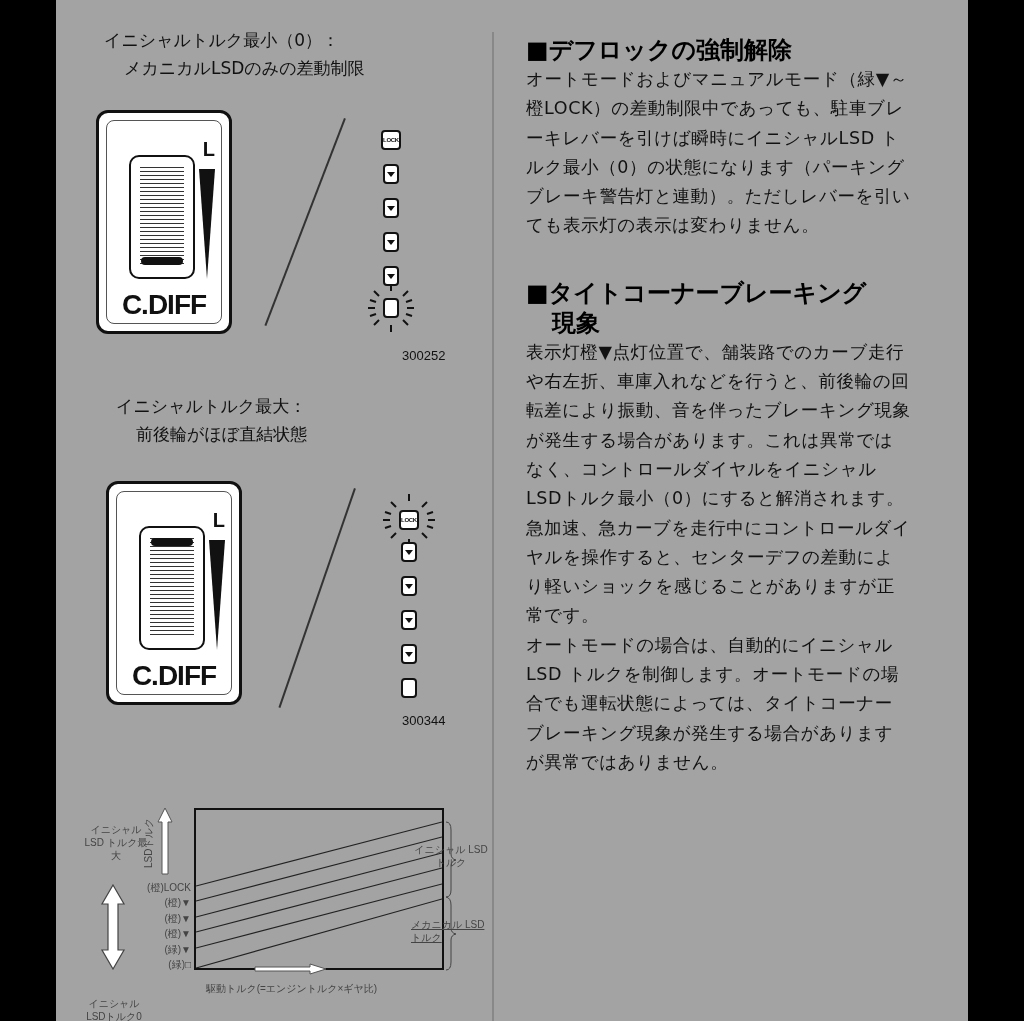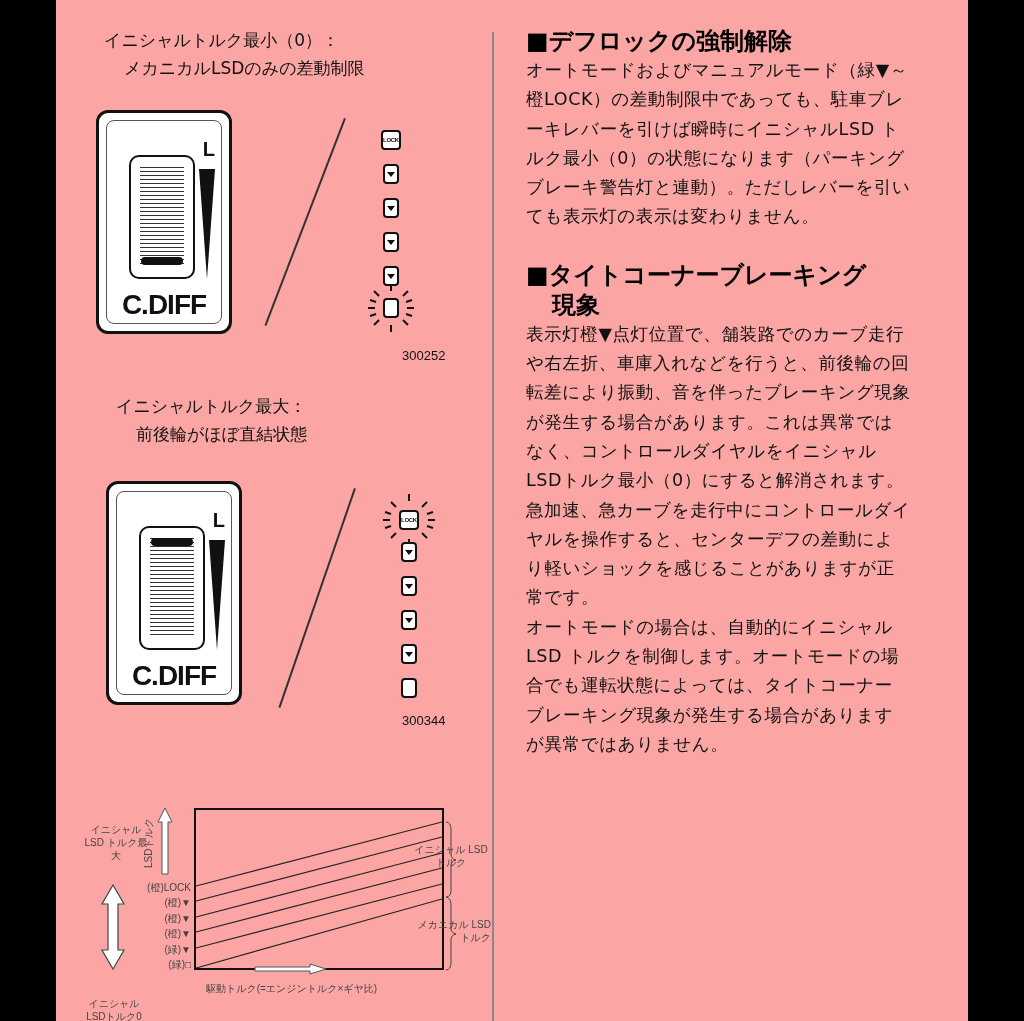--- a/index.html
+++ b/index.html
@@ -1,17 +1,17 @@
 <!DOCTYPE html>
 <html><head>
 <meta charset="utf-8">
 <style>
   html, body { margin:0; padding:0; background:#000; }
   body { width:1024px; height:1021px; position:relative; overflow:hidden; font-family:"DejaVu Sans", sans-serif; color:#111; }
-  .page { position:absolute; left:56px; top:0; width:912px; height:1021px; background:#fca5a5; }
+  .page { position:absolute; left:56px; top:0; width:912px; height:1021px; background:#a3a3a3; }
   .divider { position:absolute; left:436px; top:32px; width:2px; height:989px; background:#888; }
 
   .caption { position:absolute; font-size:17px; line-height:28px; color:#111; white-space:nowrap; }
   .caption .l2 { padding-left:20px; }
 
   .cdiff { position:absolute; width:136px; height:224px; border:3px solid #111; border-radius:12px; background:#fff; box-sizing:border-box; }
   .cdiff .inner { position:absolute; left:7px; top:7px; right:7px; bottom:7px; border:1px solid #555; border-radius:8px; }
   .cdiff .knob { position:absolute; left:30px; top:42px; width:66px; height:124px; border:2.5px solid #111; border-radius:10px; box-sizing:border-box; background:#fff; }
   .cdiff .ribs { position:absolute; left:9px; right:9px; top:10px; bottom:10px;
      background:repeating-linear-gradient(to bottom,#333 0 1px,#fff 1px 4px); }
@@ -28,21 +28,21 @@
   .ind .cell.lock { width:20px; height:20px; font-size:6px; font-weight:bold; font-family:"Liberation Sans",sans-serif; letter-spacing:-0.3px; }
   .ind .tri { width:0; height:0; border-left:4px solid transparent; border-right:4px solid transparent; border-top:5px solid #111; }
   .glow { position:absolute; width:60px; height:60px; left:50%; top:50%; transform:translate(-50%,-50%); pointer-events:none; }
 
   .figno { position:absolute; font-family:"Liberation Sans",sans-serif; font-size:13px; color:#111; }
 
   .chart-box { position:absolute; left:138px; top:808px; width:250px; height:162px; border:2px solid #111; box-sizing:border-box; }
   .small { position:absolute; font-family:"Liberation Sans",sans-serif; font-size:10px; line-height:13px; color:#444; white-space:nowrap; }
 
   .rcol { position:absolute; left:470px; top:26px; width:385px; }
-  .h2 { font-weight:bold; font-size:24px; line-height:30px; color:#000; }
+  .h2 { font-weight:bold; font-size:24px; line-height:30px; color:#000;margin-top:9px; }
   .h2 .cont { padding-left:26px; display:block; }
   .para { font-size:17.5px; line-height:29.3px; color:#111; letter-spacing:0.6px; }
   .gap { height:28px; }
 </style>
 </head>
 <body>
 
 <div class="page">
 
   <div class="caption" style="left:48px;top:26px;">
@@ -188,21 +188,21 @@
       <div>(橙)▼</div>
       <div>(緑)▼</div>
       <div>(緑)□</div>
     </div>
 
     <svg style="position:absolute;left:388px;top:820px;" width="14" height="152">
       <path d="M2 2 Q7 2 7 10 V34 Q7 39 12 40 Q7 41 7 46 V70 Q7 77 2 77" fill="none" stroke="#444" stroke-width="1"></path>
       <path d="M2 77 Q7 78 7 85 V108 Q7 113 12 114 Q7 115 7 120 V142 Q7 150 2 150" fill="none" stroke="#444" stroke-width="1"></path>
     </svg>
     <div class="small" style="left:355px;top:843px;width:80px;text-align:center;white-space:normal;">イニシャル LSDトルク</div>
-    <div class="small" style="left:355px;top:918px;width:80px;text-align:right;white-space:normal;">メカニカル LSDトルク</div>
+    <div class="small" style="left:355px;top:918px;width:80px;text-align:left;white-space:normal;text-decoration:underline;">メカニカル LSDトルク</div>
 
     <svg style="position:absolute;left:198px;top:963px;" width="74" height="12">
       <path d="M1 4 H56 V1 L72 6 L56 11 V8 H1 Z" fill="#fff" stroke="#555" stroke-width="1"></path>
     </svg>
     <div class="small" style="left:150px;top:982px;">駆動トルク(=エンジントルク×ギヤ比)</div>
   </div>
 
   <div class="divider"></div>
 
   <div class="rcol">

